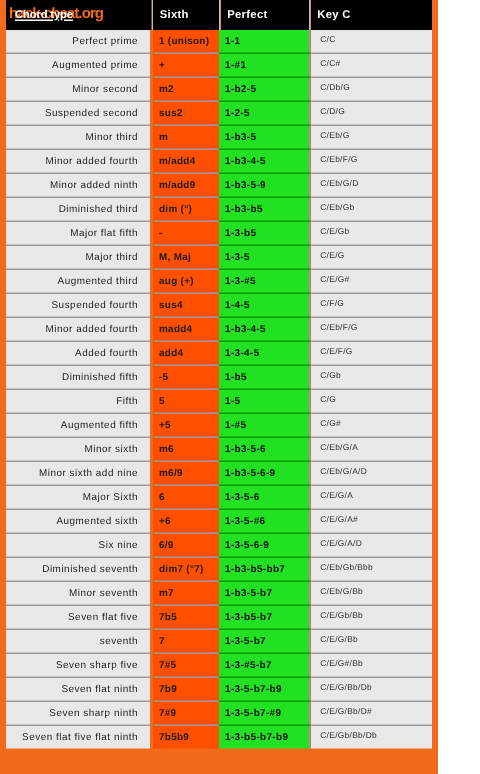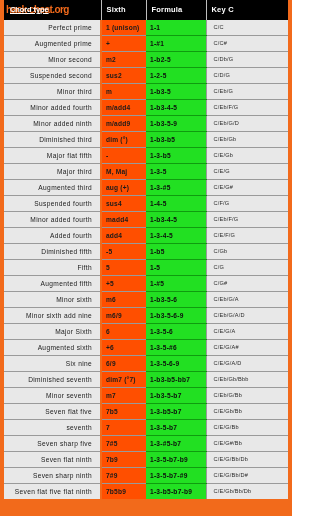--- a/index.html
+++ b/index.html
@@ -136,21 +136,21 @@
         <col class="c-form">
         <col class="c-key">
     </colgroup>
     <thead>
       <tr>
         <th class="name-head">
           <span class="wm">hack-cheat.org</span>
           <span class="head-label">Chord type</span>
         </th>
         <th>Sixth</th>
-        <th>Formula</th>
+        <th>Perfect</th>
         <th class="key-head">Key C</th>
       </tr>
     </thead>
     <tbody id="tbody">
         <tr>
           <td class="cell-name">Perfect prime</td>
           <td class="cell-symbol">1 (unison)</td>
           <td class="cell-formula">1-1</td>
           <td class="cell-key">C/C</td>
         </tr>

